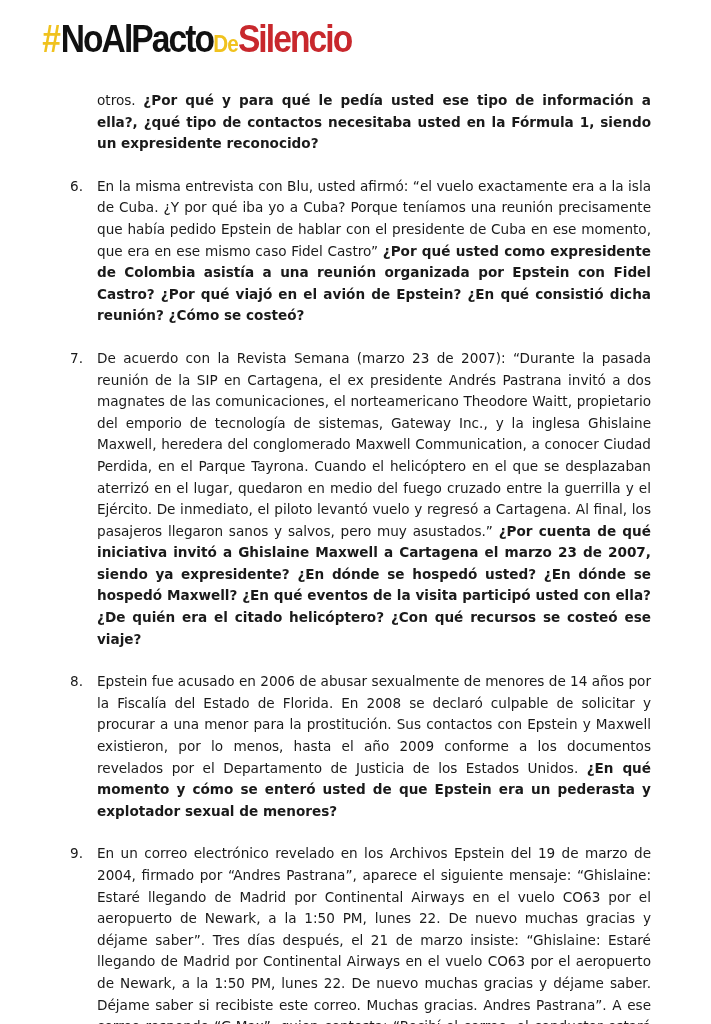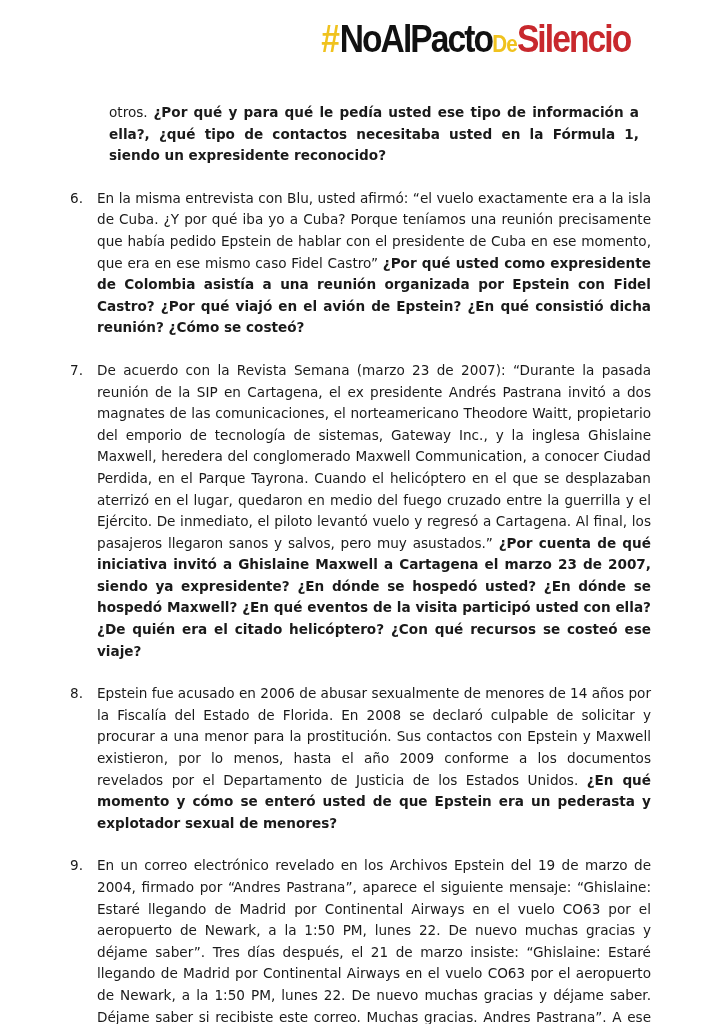--- a/index.html
+++ b/index.html
@@ -7,23 +7,23 @@
       width: 711px;
       height: 1024px;
       overflow: hidden;
       position: relative;
       font-family: "DejaVu Sans", sans-serif;
       color: #1a1a1a;
     }
     .header {
       position: absolute;
       top: 14px;
-      left: 1px;
+      left: 17px;
       width: 655px;
-      text-align: right;
+      text-align: left;
       height: 50px;
     }
     .logo {
       display: inline-block;
       font-family: "Liberation Sans", sans-serif;
       font-weight: bold;
       font-size: 39px;
       letter-spacing: -2.2px;
       transform: scaleX(0.86);
       transform-origin: center;
@@ -36,21 +36,21 @@
 
     .content {
       position: absolute;
       top: 90px;
       left: 70px;
       width: 581px;
       font-size: 13.6px;
       line-height: 21.6px;
       text-align: justify;
     }
-    .para { margin: 12px; }
+    .para { margin: 0; }
     .cont { padding-left: 27px; }
     .item {
       position: relative;
       padding-left: 27px;
       margin: 0;
     }
     .item .num {
       position: absolute;
       left: 0;
       top: 0;

